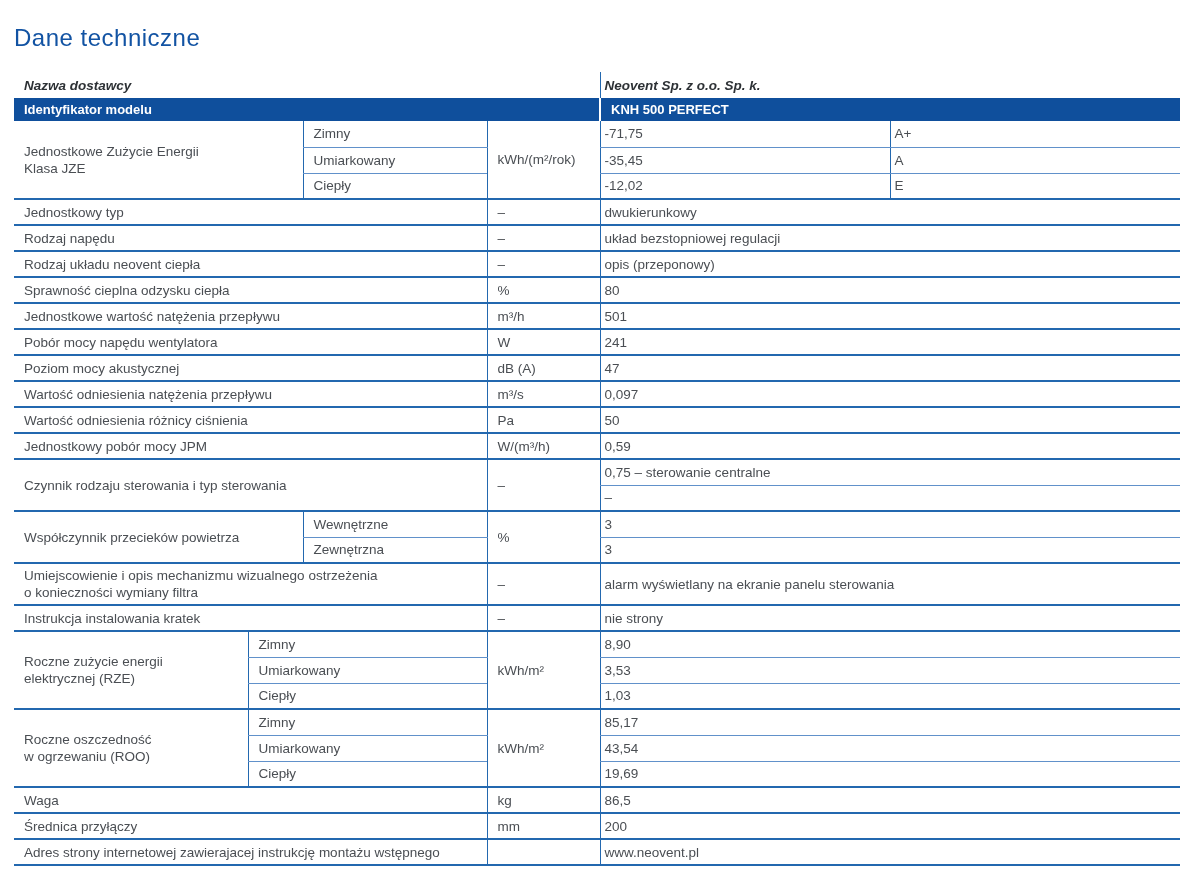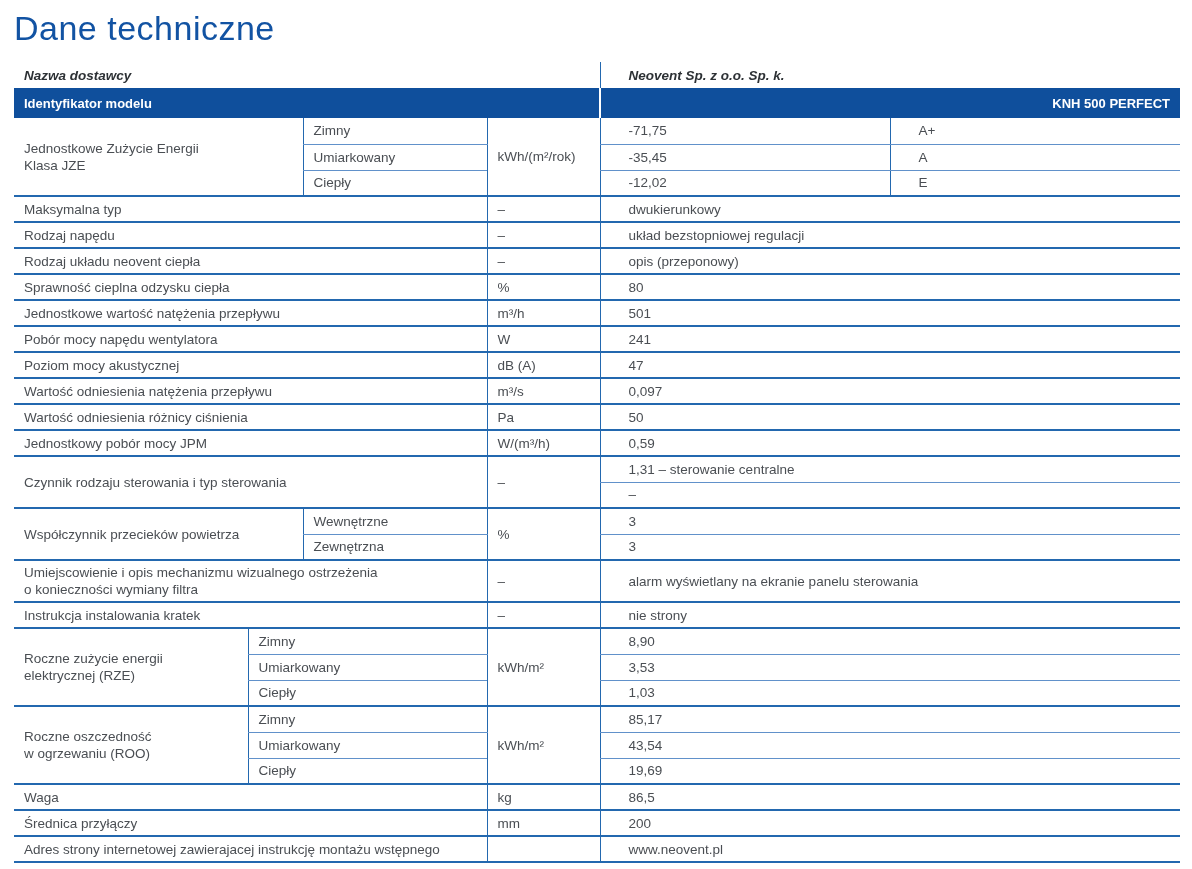--- a/index.html
+++ b/index.html
@@ -7,58 +7,58 @@
     --title-blue:#1253a3;
     --line:#2368af;
     --subline:#6191ca;
     --text:#4a4e53;
     --text-bold:#2d3135;
   }
   *{box-sizing:border-box;}
   html,body{margin:0;padding:0;background:#ffffff;}
   body{font-family:"Liberation Sans", sans-serif;color:var(--text);width:1192px;}
   h1.page-title{
-    margin:6px 0 12px 14px;
-    font-size:34px;
+    margin:16px 0 12px 14px;
+    font-size:24px;
     line-height:44px;
     font-weight:500;
     color:var(--title-blue);
     letter-spacing:0.5px;
   }
   table.spec{
     border-collapse:collapse;
     table-layout:fixed;
     width:1166px;
     margin-left:14px;
   }
   td{
     font-size:13.5px;
     line-height:17px;
     padding:3px 10px;
     vertical-align:middle;
     overflow:hidden;
   }
   tr{height:26px;}
   tr.r42{height:42px;margin-top:19px;}
-  tr.bar-row{height:30px;}
+  tr.bar-row{height:23px;}
   td.lbl{padding-left:10px;}
-  td.val{padding-left:28px;}
+  td.val{padding-left:4px;}
   td.pre{white-space:pre-line;}
   td.b{font-weight:bold;color:var(--text-bold);font-style:italic;}
   .vl{border-left:1px solid var(--line);}
   .bbm{border-bottom:2px solid var(--line);}
   .bbs{border-bottom:1px solid var(--subline);margin-left:44px;}
   tr.bar-row td{
     background:var(--bar-blue);
     color:#ffffff;
     font-weight:bold;
     font-size:13px;
     padding:2px 10px;
   }
-  tr.bar-row td.bar-sep{border-left:2px solid #ffffff;text-align:right;}
+  tr.bar-row td.bar-sep{border-left:2px solid #ffffff;}
 </style>
 </head>
 <body>
 
 <div>
   <h1 class="page-title">Dane techniczne</h1>
 
   <table class="spec">
     <colgroup>
       <col style="width:234px">
@@ -93,21 +93,21 @@
         <td class="val vl bbs">-35,45</td>
         <td class="val vl bbs">A</td>
       </tr>
       <tr>
         <td class="lbl vl bbm">Ciepły</td>
         <td class="val vl bbm">-12,02</td>
         <td class="val vl bbm">E</td>
       </tr>
 
       <tr>
-        <td colspan="3" class="lbl bbm">Maksymalna typ</td>
+        <td colspan="3" class="lbl bbm">Jednostkowy typ</td>
         <td class="lbl vl bbm">–</td>
         <td colspan="2" class="val vl bbm">dwukierunkowy</td>
       </tr>
       <tr>
         <td colspan="3" class="lbl bbm">Rodzaj napędu</td>
         <td class="lbl vl bbm">–</td>
         <td colspan="2" class="val vl bbm">układ bezstopniowej regulacji</td>
       </tr>
       <tr>
         <td colspan="3" class="lbl bbm">Rodzaj układu neovent ciepła</td>
@@ -146,21 +146,21 @@
       </tr>
       <tr>
         <td colspan="3" class="lbl bbm">Jednostkowy pobór mocy JPM</td>
         <td class="lbl vl bbm">W/(m³/h)</td>
         <td colspan="2" class="val vl bbm">0,59</td>
       </tr>
 
       <tr>
         <td colspan="3" rowspan="2" class="lbl bbm">Czynnik rodzaju sterowania i typ sterowania</td>
         <td rowspan="2" class="lbl vl bbm">–</td>
-        <td colspan="2" class="val vl bbs">1,31 – sterowanie centralne</td>
+        <td colspan="2" class="val vl bbs">0,75 – sterowanie centralne</td>
       </tr>
       <tr>
         <td colspan="2" class="val vl bbm">–</td>
       </tr>
 
       <tr>
         <td colspan="2" rowspan="2" class="lbl bbm">Współczynnik przecieków powietrza</td>
         <td class="lbl vl bbs">Wewnętrzne</td>
         <td rowspan="2" class="lbl vl bbm">%</td>
         <td colspan="2" class="val vl bbs">3</td>

